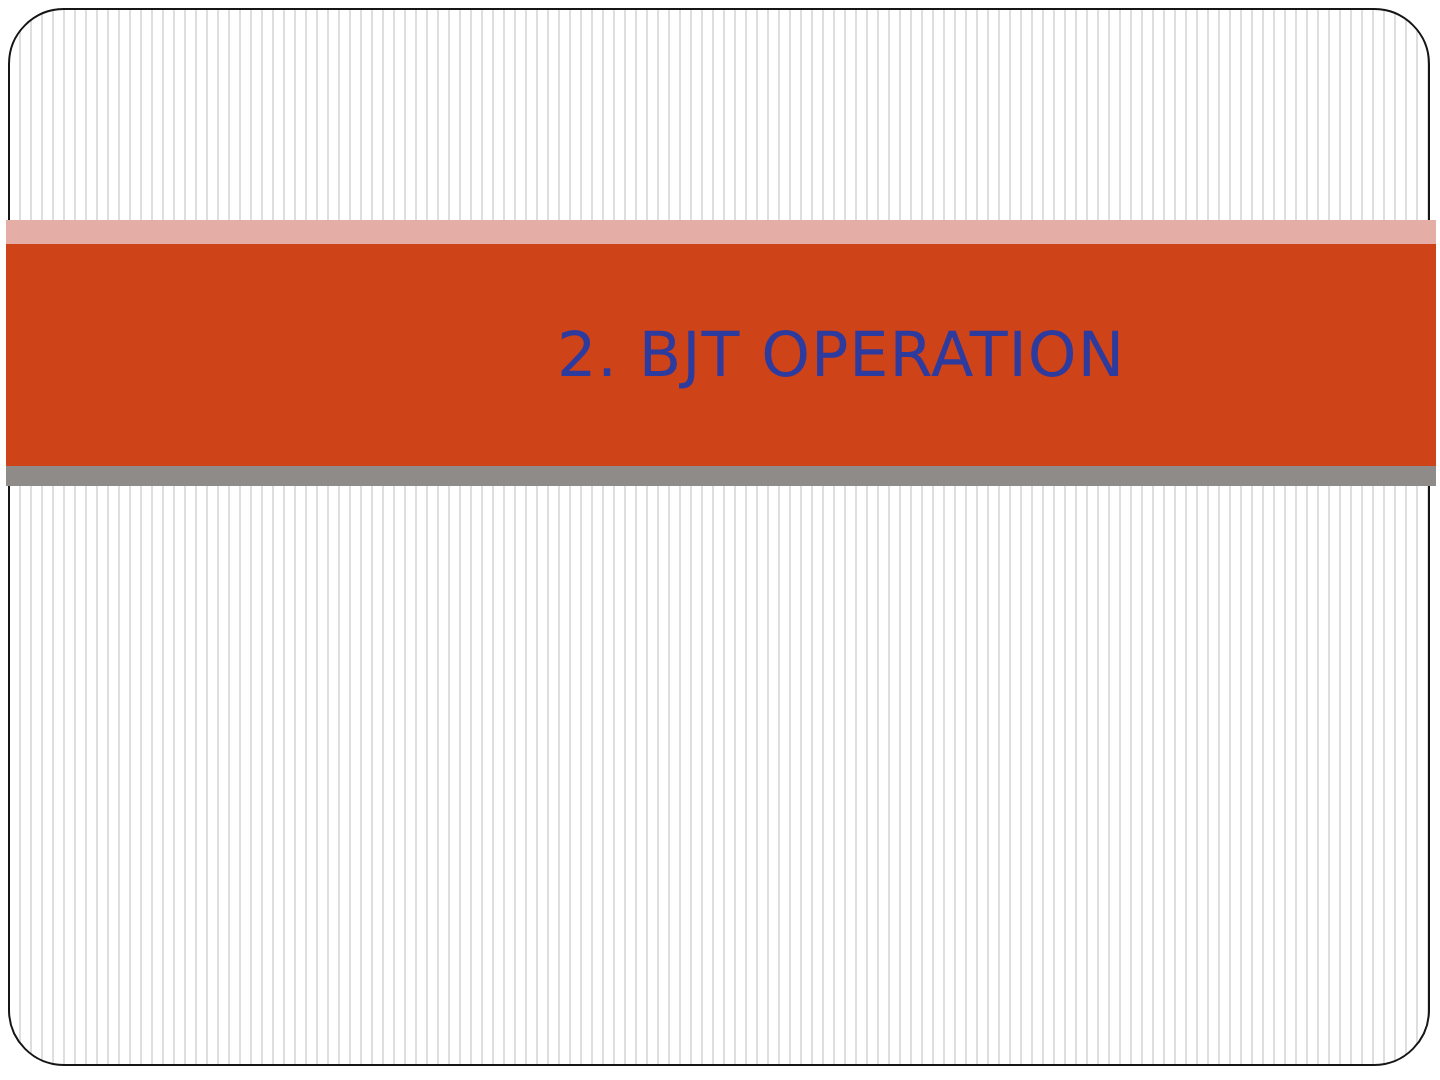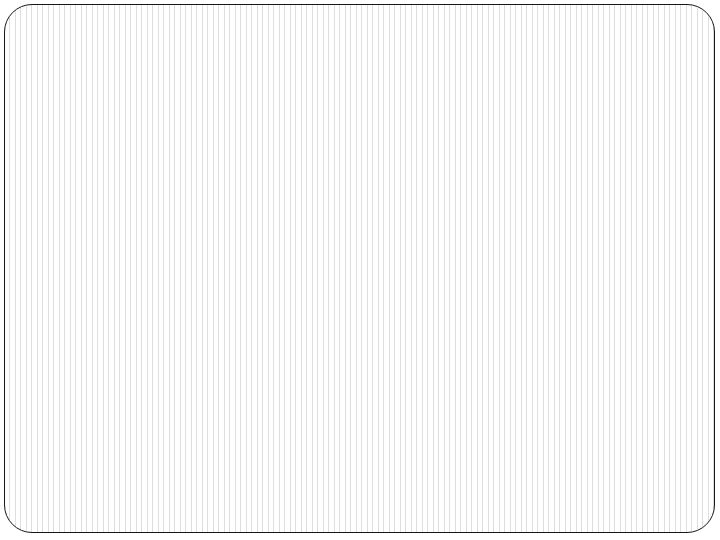--- a/index.html
+++ b/index.html
@@ -68,13 +68,20 @@
     font-weight:normal;
     letter-spacing:0.5px;
     white-space:nowrap;
   }
 </style>
 </head>
 <body>
 
 <div class="stage">
   <div class="slide-canvas"></div>
+  <div class="title-banner">
+    <div class="banner-top-accent"></div>
+    <div class="banner-main">
+      <h1 class="slide-title">2. BJT OPERATION</h1>
+    </div>
+    <div class="banner-bottom-accent"></div>
+  </div>
 </div>
 
 </body></html>

